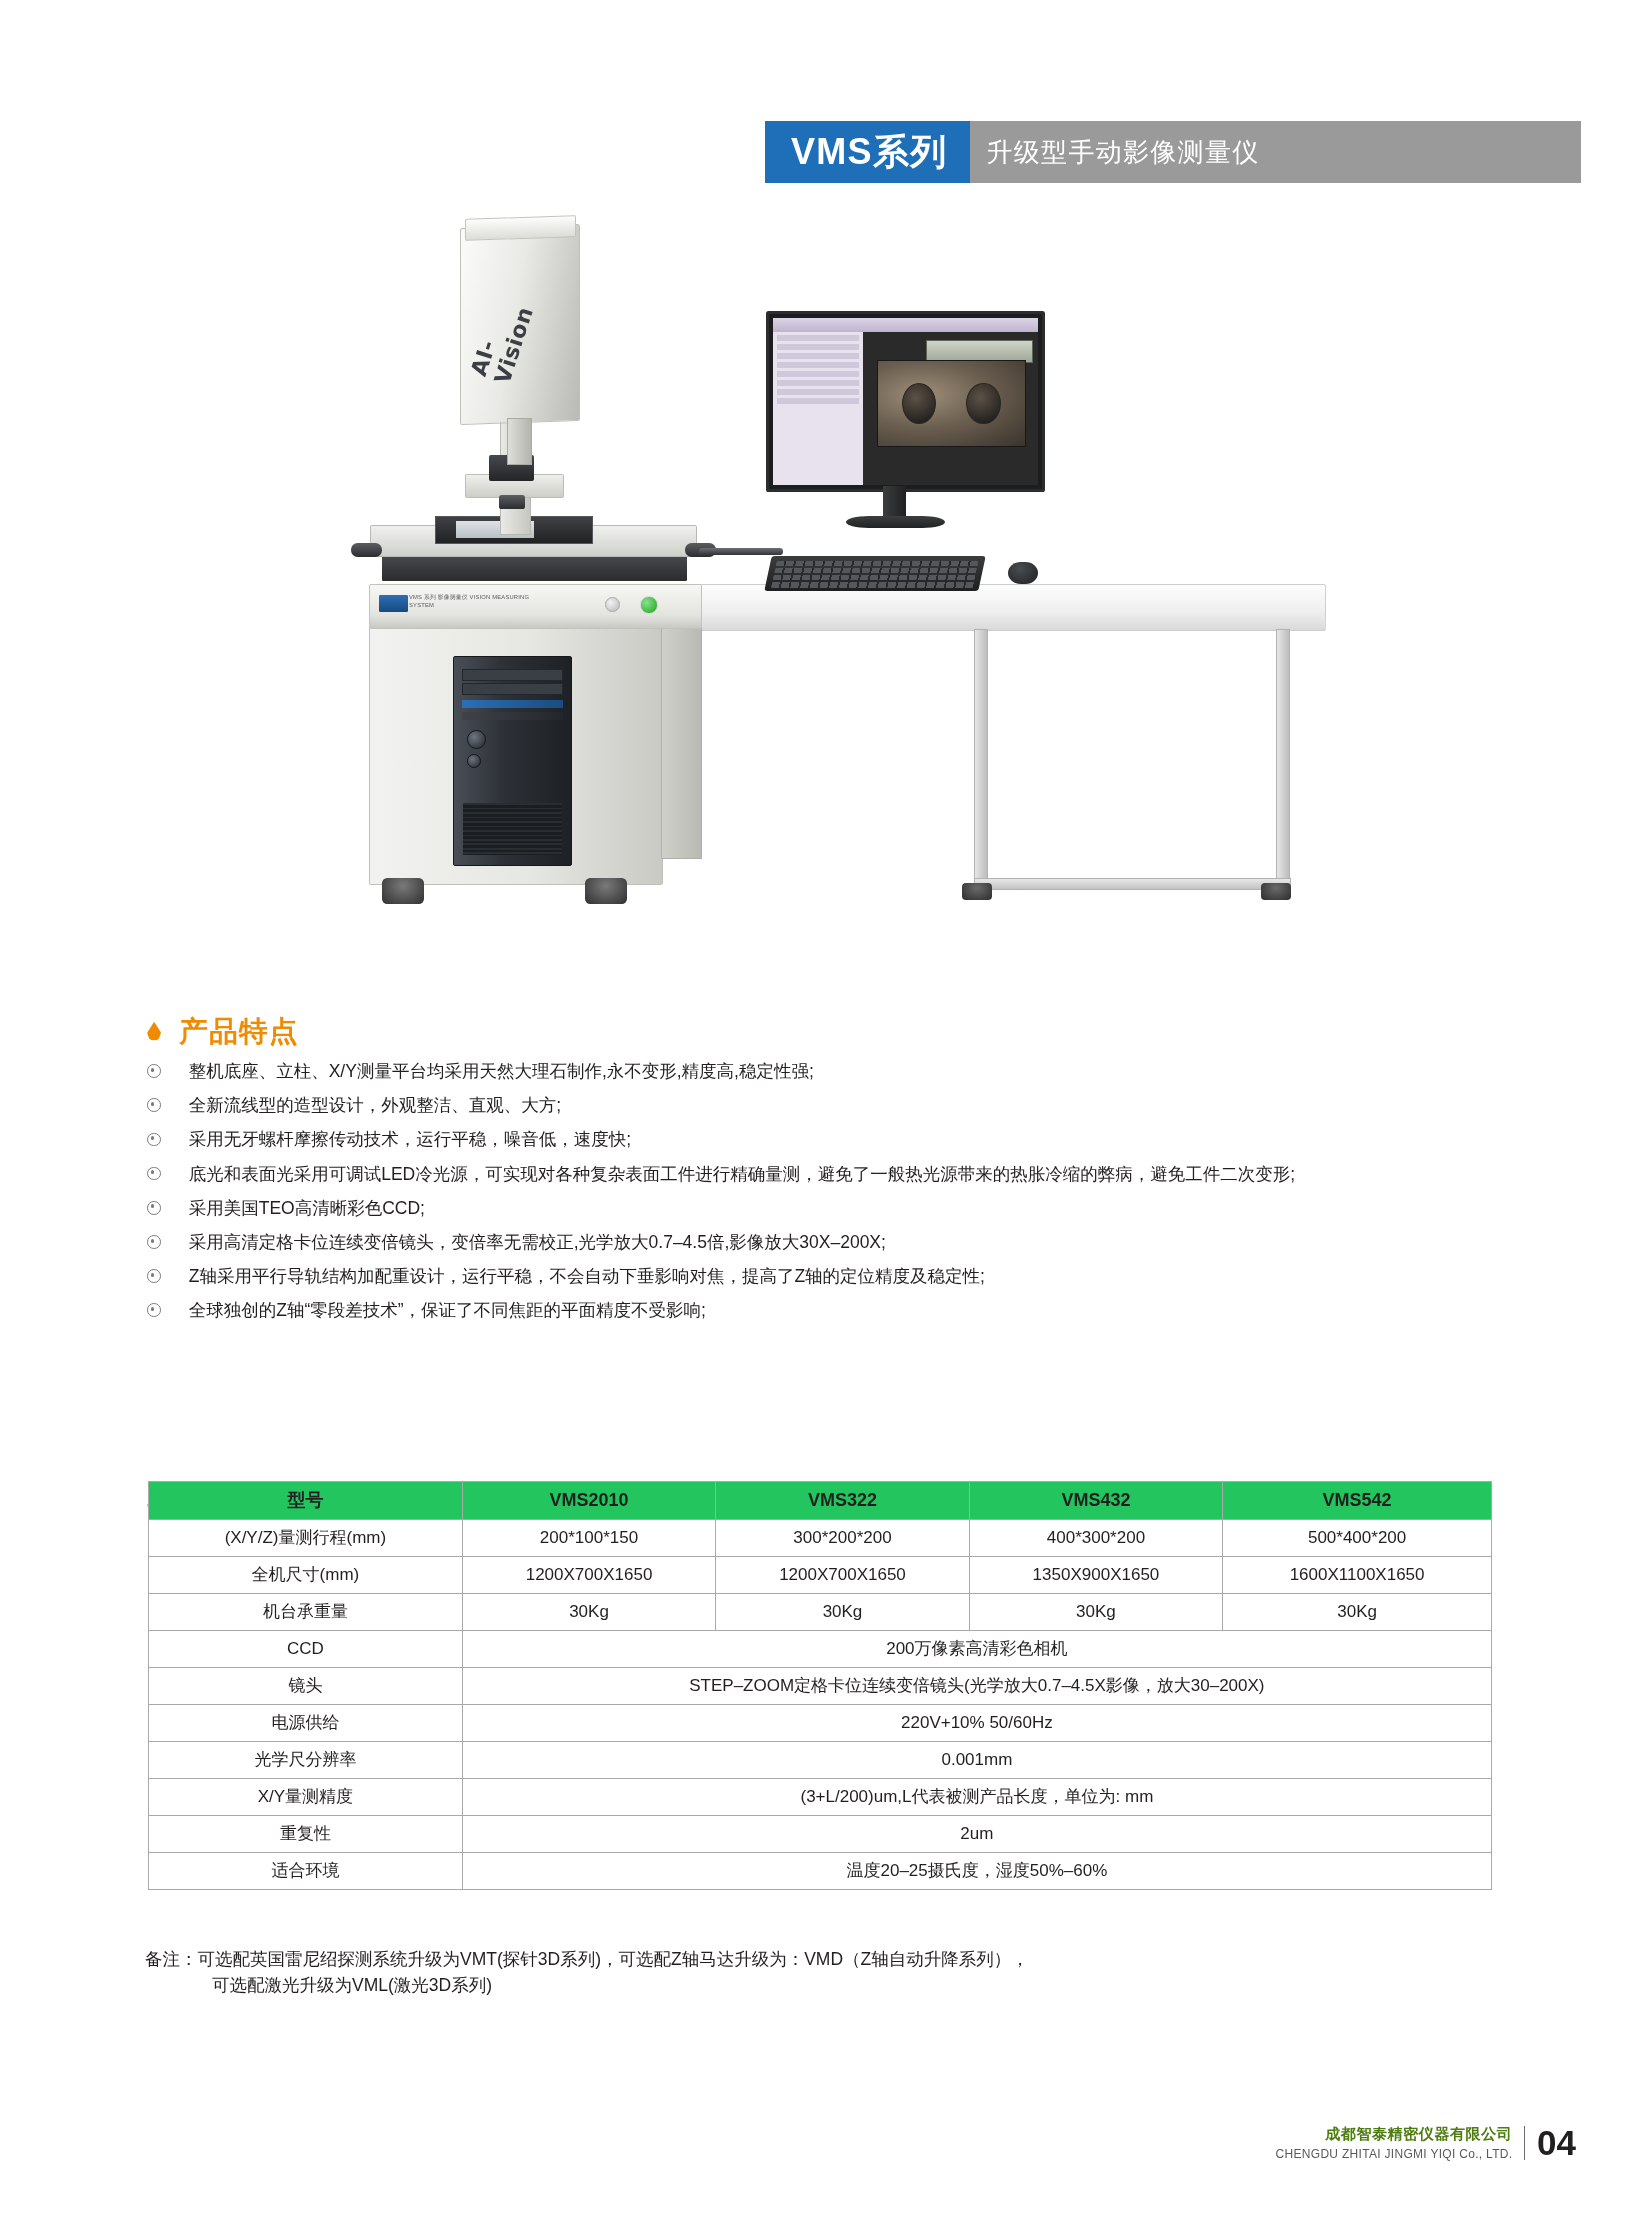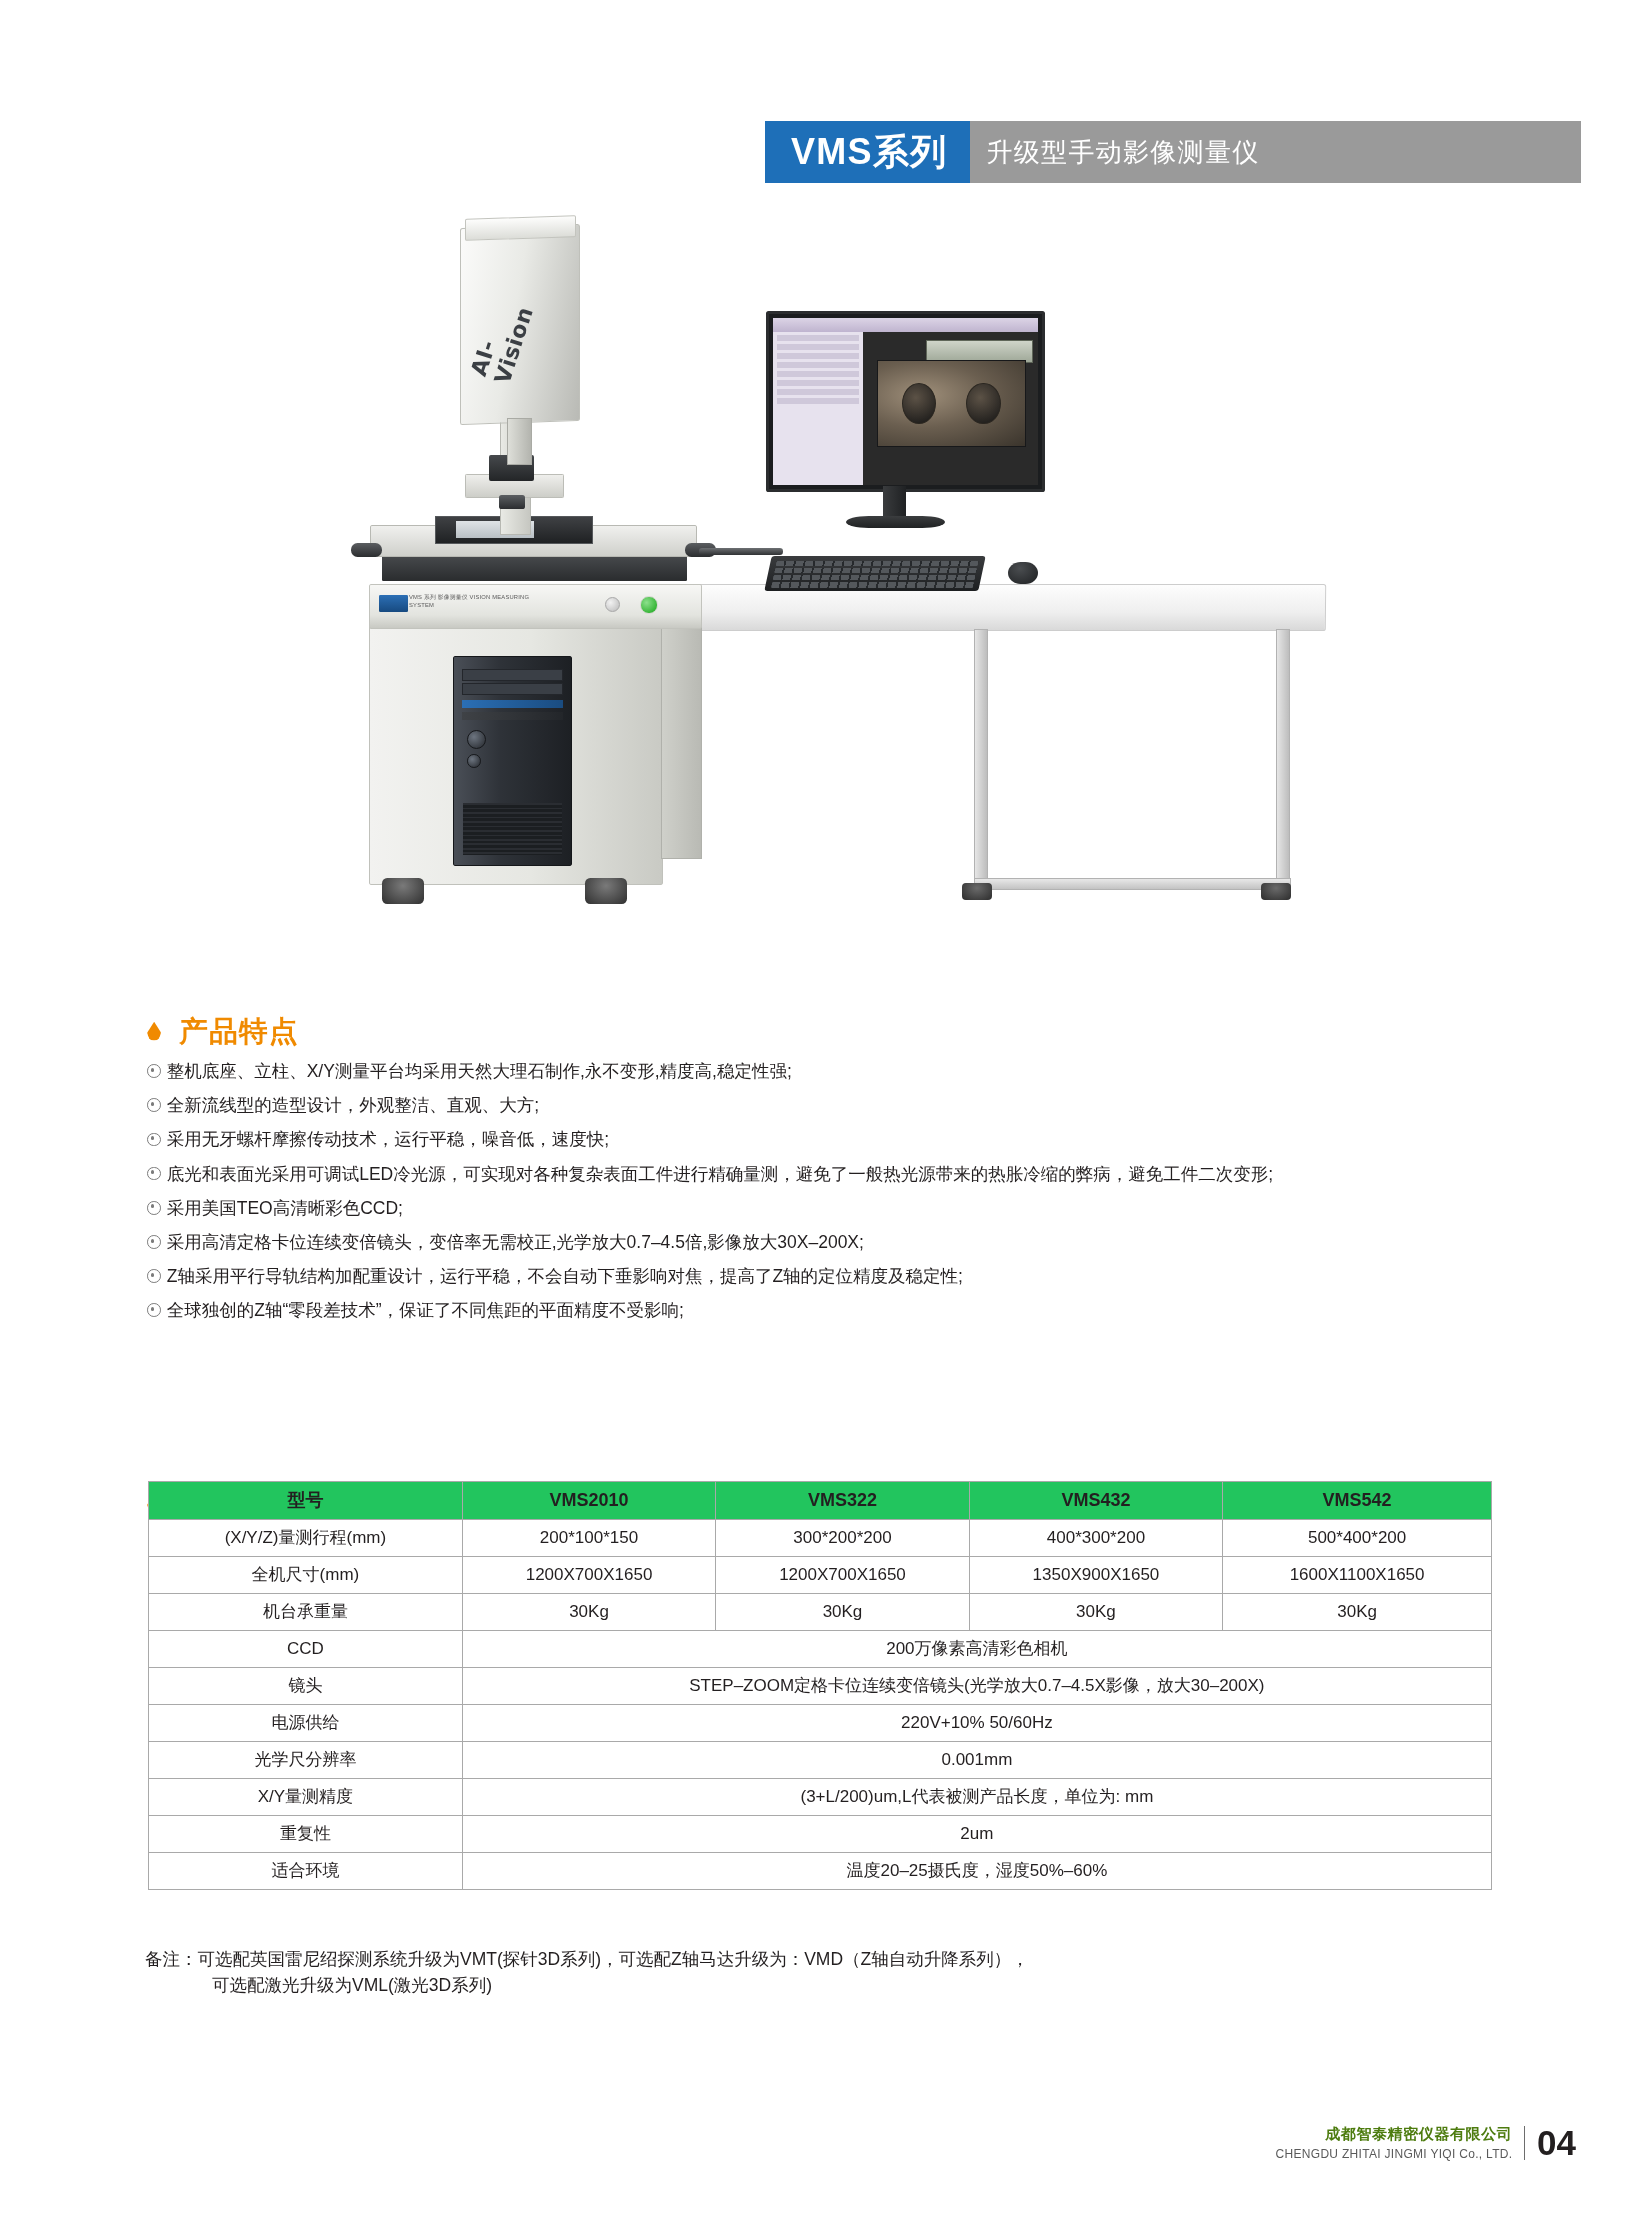--- a/index.html
+++ b/index.html
@@ -497,21 +497,21 @@
   
   .features {
     position: absolute;
     top: 1061px;
     left: 147px;
     width: 1415px;
   }
   .feat-item {
     display: flex;
     align-items: flex-start;
-    gap: 6px;
+    gap: 28px;
     margin-bottom: 12.3px;
     font-size: 17.5px;
     line-height: 1.25;
     color: #231f20;
   }
   .feat-bullet {
     flex: 0 0 auto;
     margin-top: 3.2px;
     width: 11.7px; height: 11.7px;
     border: 1.3px solid #7b7b7b;

